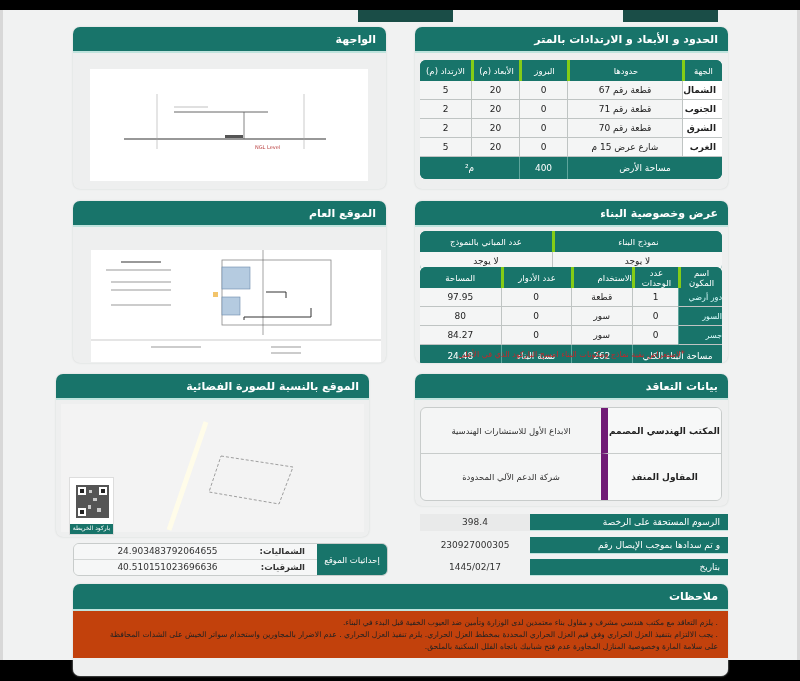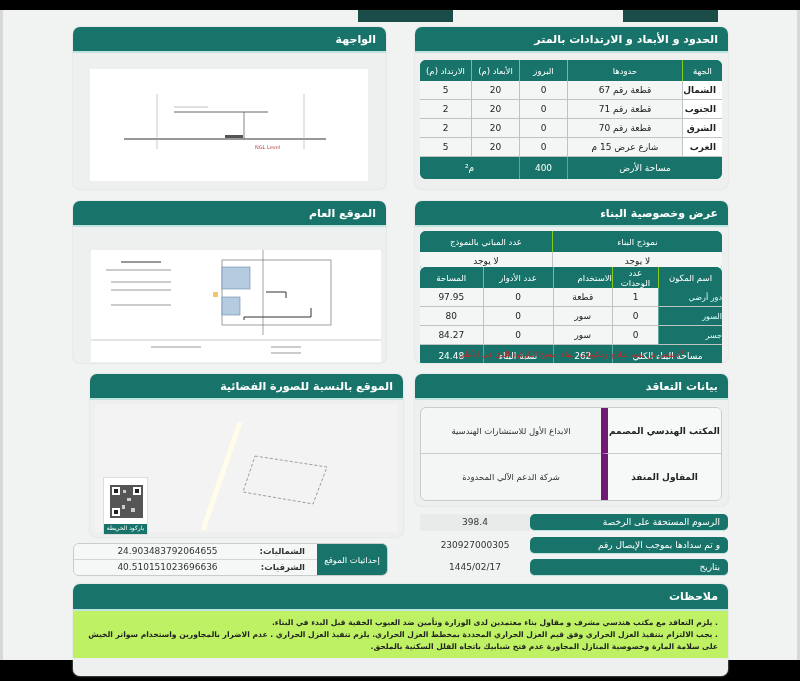--- a/index.html
+++ b/index.html
@@ -5,39 +5,39 @@
   * { box-sizing: border-box; margin: 0; padding: 0; }
   html, body { width: 800px; height: 681px; overflow: hidden; background: #000; }
   body { font-family: "DejaVu Sans", sans-serif; position: relative; }
   .page { position: absolute; left: 0; top: 10px; width: 800px; height: 650px; background: #f1f2f2; border-left: 3px solid #d8d8d8; border-right: 3px solid #d8d8d8; }
   .topstub { position: absolute; top: 0; height: 12px; background: #1a4d47; }
   .card { position: absolute; background: #eeefef; border-radius: 7px; box-shadow: 0 0 2px #cfd3d2; overflow: hidden; }
   .card-head { height: 26px; background: #18746a; color: #fff; font-size: 11px; font-weight: bold; direction: rtl; text-align: right; padding: 6px 10px 0 10px; border-bottom: 2px solid #bfe3dd; }
   .panel { position: absolute; background: #fff; }
   table { border-collapse: separate; border-spacing: 0; width: 100%; direction: rtl; font-size: 9px; }
   .tbl { border-radius: 6px; overflow: hidden; background: #18746a; }
-  .tbl th { background: #18746a; color: #fff; font-weight: normal; height: 21px; border-left: 1px solid #84cc16; font-size: 8.5px; }
+  .tbl th { background: #18746a; color: #fff; font-weight: normal; height: 21px; border-left: 3px solid #84cc16; font-size: 8.5px; }
   .tbl td { background: #f4f5f5; color: #222; text-align: center; height: 19px; border-left: 1px solid #bfc4c3; border-bottom: 1px solid #bfc4c3; }
   .tbl td.key { background: #fff; font-weight: bold; text-align: right; padding-right: 6px; }
   .tbl tr.foot td { background: #18746a; color: #fff; height: 22px; border-bottom: none; border-left: 1px solid #5ea59c; }
   .tbl td.gkey { background: #18746a; color: #dff; text-align: right; border-left: 1px solid #5ea59c; font-size: 8px; }
   .red-note { color: #c0282c; font-size: 8px; direction: rtl; text-align: center; position: absolute; }
   .contract { border: 1px solid #c8cccb; border-radius: 6px; overflow: hidden; background: #f4f5f5; }
   .contract td { height: 46px; border-bottom: 1px solid #c8cccb; font-size: 8.5px; text-align: center; color: #333; }
   .contract td.k { width: 120px; font-weight: bold; font-size: 9px; border-left: 7px solid #701a75; background: #f7f8f8; color: #222; }
   .fee-row { position: absolute; height: 17px; display: flex; direction: rtl; }
-  .fee-label { width: 198px; background: #18746a; color: #fff; font-size: 9px; border-radius: 5px; padding: 3px 8px 0 0; text-align: right; border-bottom: 1px solid #bfe3dd; }
+  .fee-label { width: 198px; background: #18746a; color: #fff; font-size: 9px; border-radius: 0; padding: 3px 8px 0 0; text-align: right; border-bottom: 1px solid #bfe3dd; }
   .fee-val { flex: 1; background: #e9eaea; font-size: 9px; text-align: center; padding-top: 3px; color: #333; }
   .coords { position: absolute; left: 73px; top: 543px; width: 315px; height: 33px; display: flex; direction: rtl; border-radius: 6px; overflow: hidden; border: 1px solid #c8cccb; }
   .coords-label { width: 70px; background: #18746a; color: #fff; font-size: 8.5px; display: flex; align-items: center; justify-content: center; }
   .coords-body { flex: 1; background: #f6f7f7; }
   .coord-row { display: flex; height: 15.5px; font-size: 9px; border-bottom: 1px solid #d3d6d5; align-items: center; }
   .coord-row .ck { width: 56px; text-align: right; padding-right: 12px; font-weight: bold; color: #333; font-size: 8.5px; }
   .coord-row .cv { flex: 1; text-align: center; direction: ltr; color: #333; }
-  .notes-body { direction: rtl; text-align: right; font-size: 7.6px; color: #222; line-height: 12px; padding: 6px 10px 0 14px; background: #bef264; font-weight: bold; }
+  .notes-body { direction: rtl; text-align: right; font-size: 7.6px; color: #222; line-height: 12px; padding: 6px 10px 0 14px; background: #c2410c; }
   .qr { position: absolute; background: #fff; border: 1px solid #ddd; }
   .qr-label { position: absolute; bottom: 0; left: 0; right: 0; height: 10px; background: #18746a; color: #fff; font-size: 6px; text-align: center; direction: rtl; }
 </style>
 </head>
 <body>
 
 <div class="page">
   <div class="topstub" style="left:355px;width:95px;"></div>
   <div class="topstub" style="left:620px;width:95px;"></div>
 </div>
@@ -121,21 +121,21 @@
         <td>لا يوجد</td>
         <td style="border-left:none">لا يوجد</td>
       </tr>
     </tbody>
       </table>
   </div>
   <div class="tbl" style="position:absolute;left:5px;top:66px;width:302px;">
     <table>
       <tbody>
           <tr>
-        <th style="width:64px;">اسم المكون</th>
+        <th style="width:44px;">اسم المكون</th>
         <th style="width:46px;">عدد الوحدات</th>
         <th style="width:56px;padding-left:24px;">الاستخدام</th>
         <th style="width:70px;">عدد الأدوار</th>
         <th style="border-left:none">المساحة</th>
       </tr>
       <tr>
         <td class="gkey">دور أرضي</td>
         <td>1</td>
         <td>قطعة</td>
         <td>0</td>
@@ -203,21 +203,21 @@
       </tr>
       <tr>
         <td class="k" style="border-bottom:none">المقاول المنفذ</td>
         <td style="border-bottom:none">شركة الدعم الآلي المحدودة</td>
       </tr>
     </tbody>
       </table>
   </div>
 </div>
 
-<div class="card" style="left:90px;top:374px;width:313px;height:163px;">
+<div class="card" style="left:56px;top:374px;width:313px;height:163px;">
   <div class="card-head">الموقع بالنسبة للصورة الفضائية</div>
   <div class="panel" style="left:5px;top:30px;width:303px;height:128px;background:#f3f3f3;">
     <svg width="303" height="128">
       <line x1="145" y1="18" x2="108" y2="126" stroke="#fffce9" stroke-width="5"></line>
       <polygon points="160,52 232,63 218,100 148,88" fill="none" stroke="#888" stroke-width="0.8" stroke-dasharray="3,2"></polygon>
     </svg>
   </div>
   <div class="qr" style="left:13px;top:103px;width:45px;height:58px;">
     <svg width="43" height="43" style="position:absolute;left:1px;top:2px;">
       <rect x="5" y="5" width="33" height="33" fill="#555"></rect>

